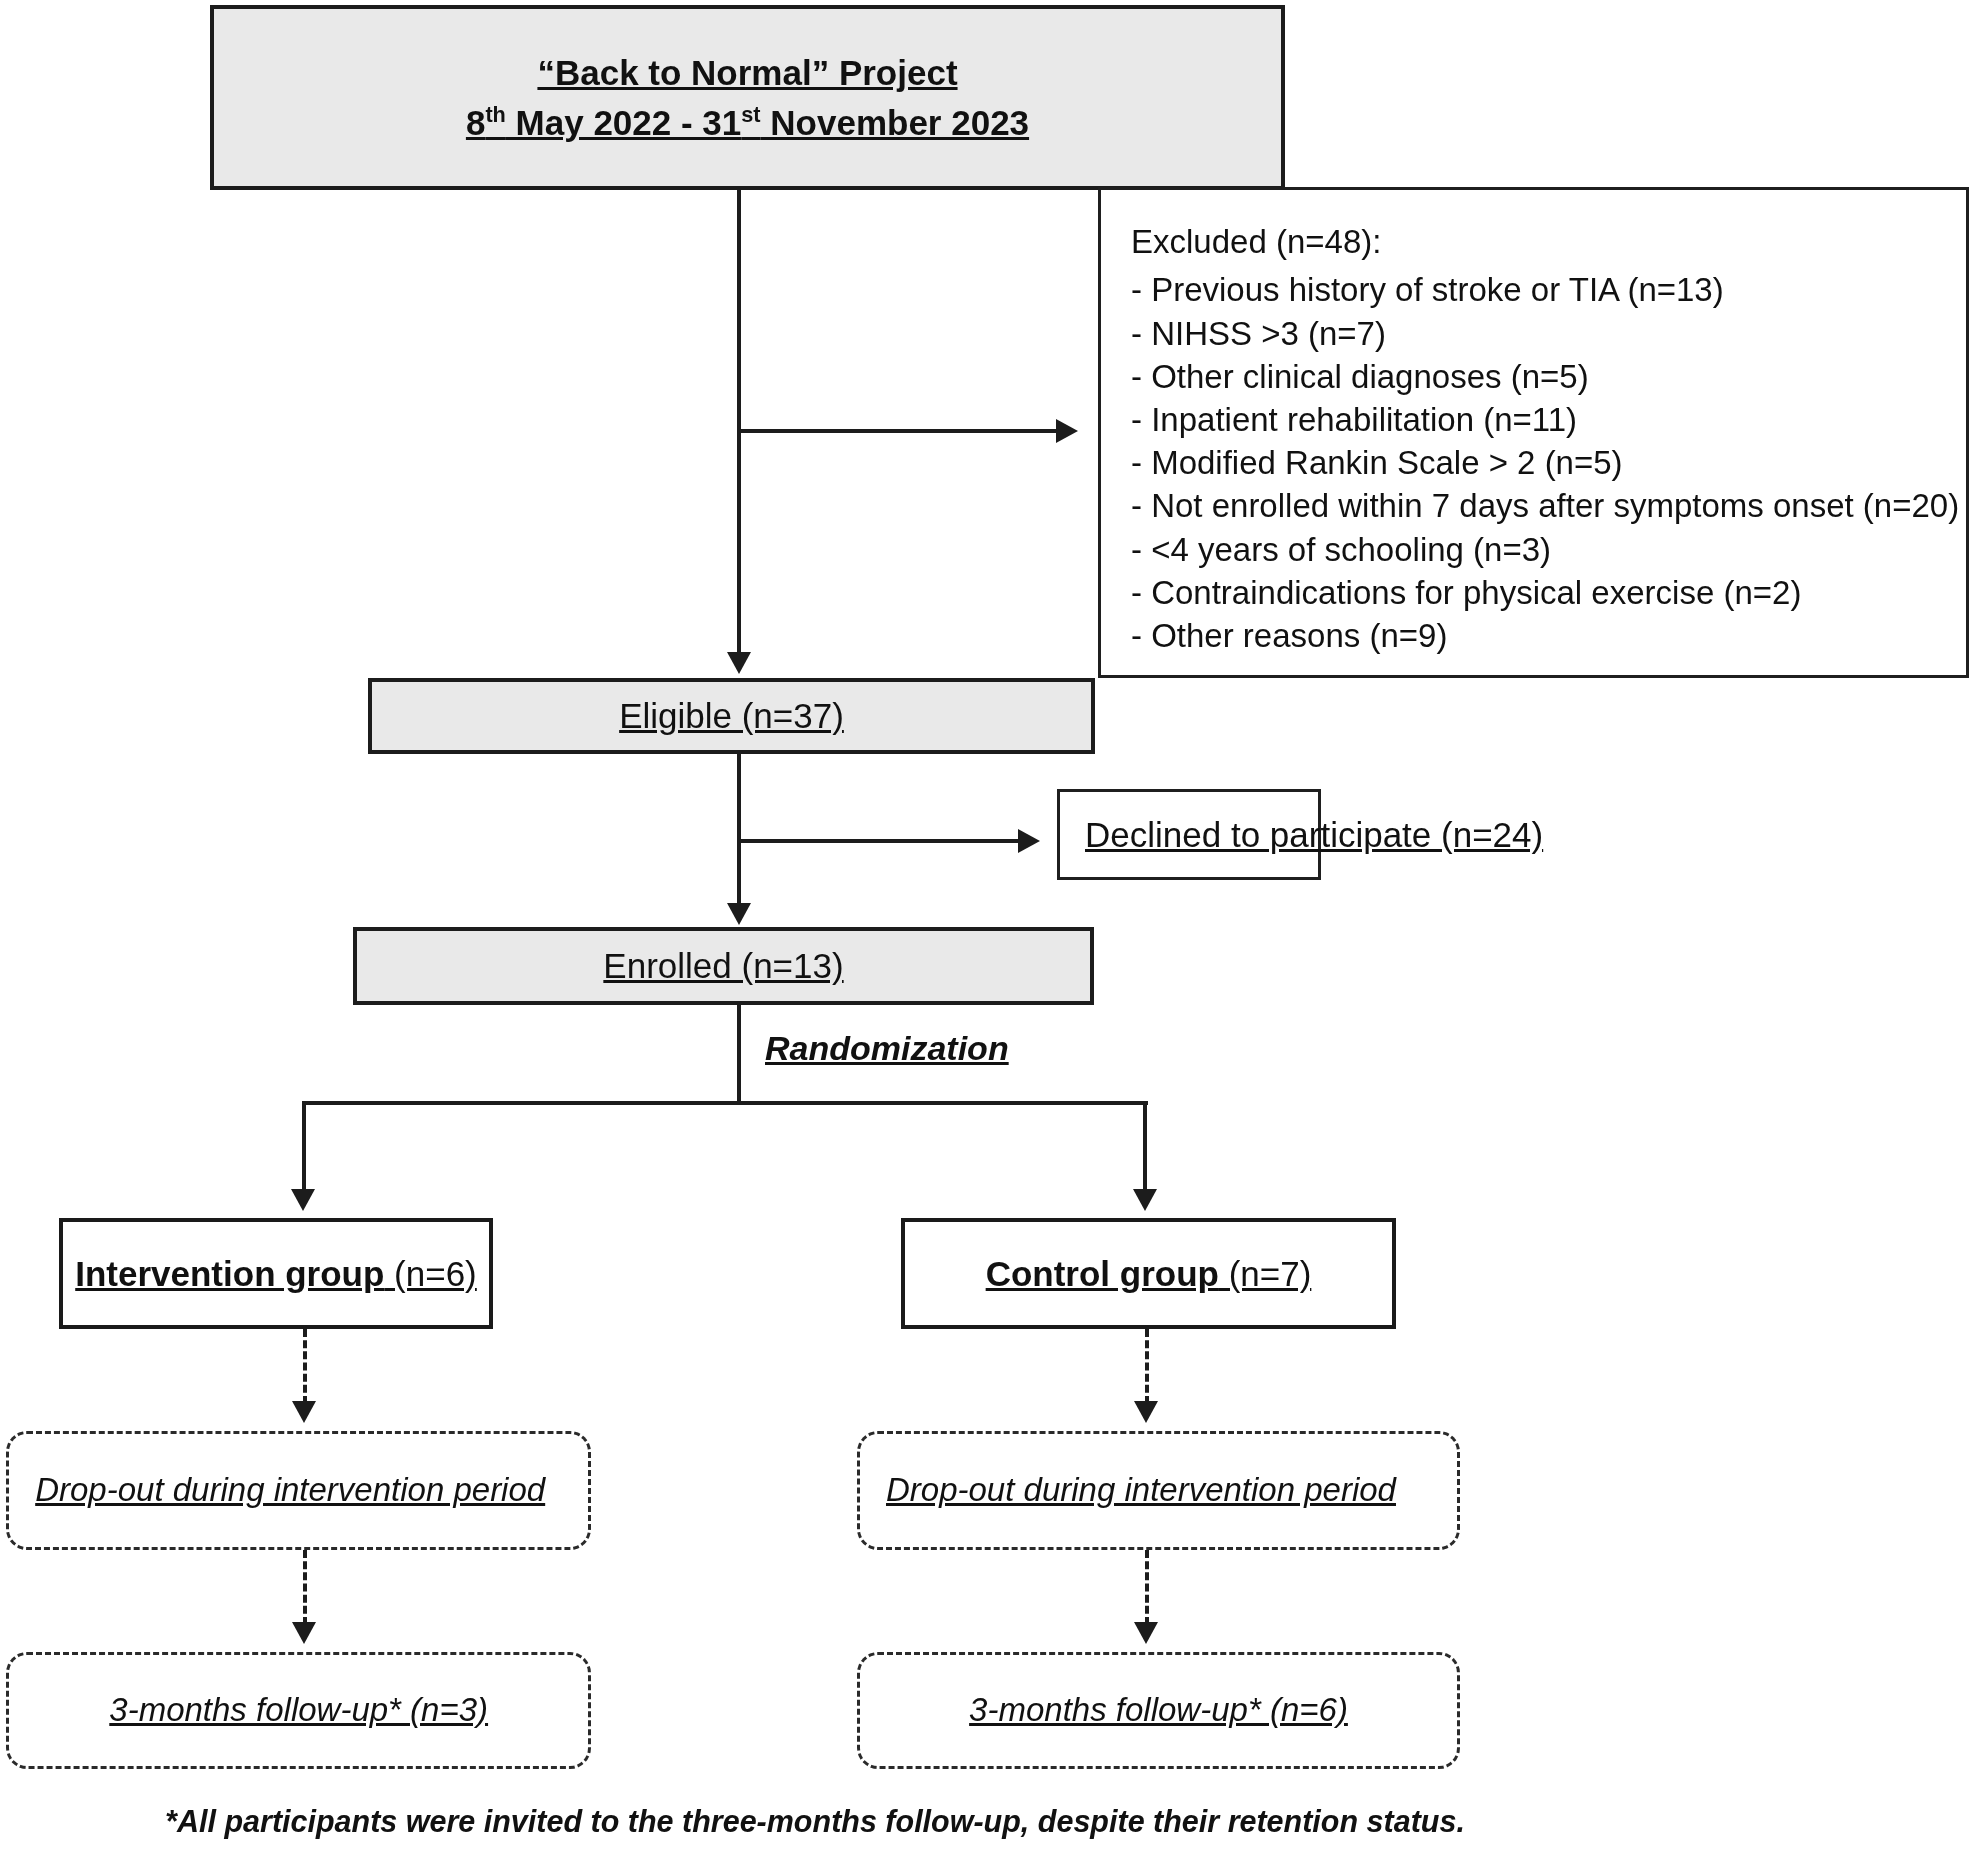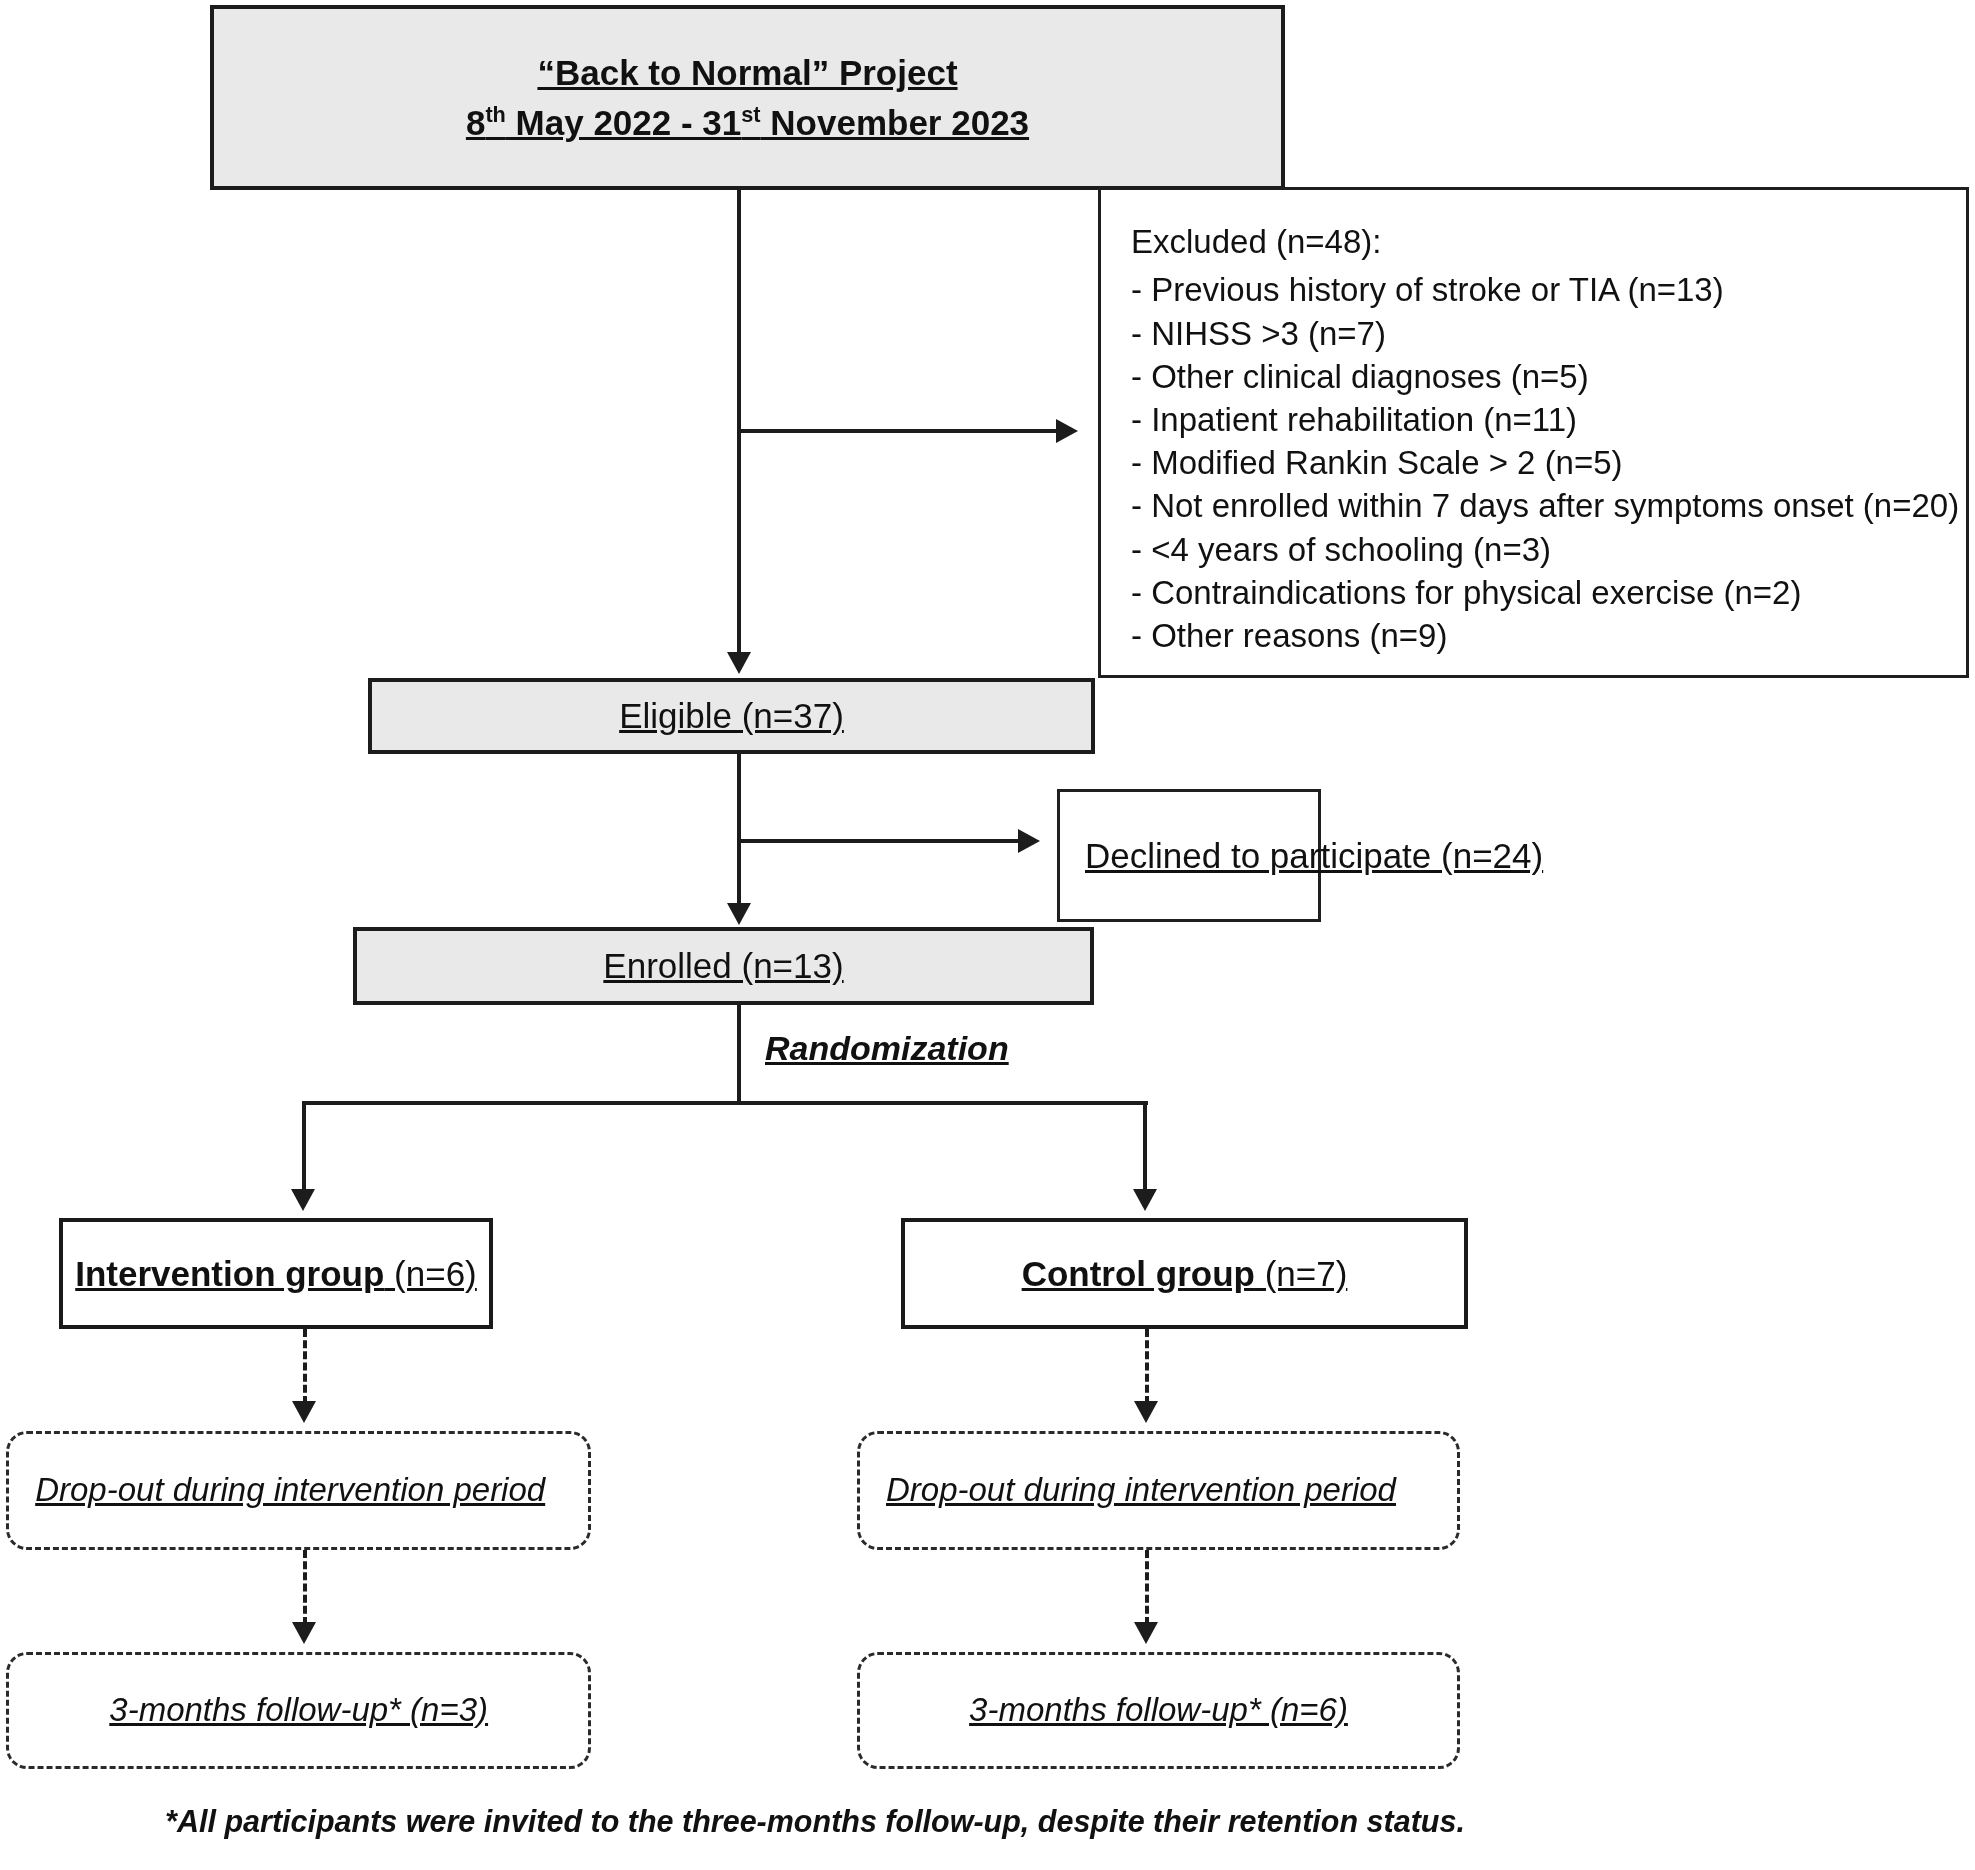--- a/index.html
+++ b/index.html
@@ -174,21 +174,21 @@
   <div class="box box-shaded" style="left:368px; top:678px; width:727px; height:76px;">
     <span class="t-node">Eligible (n=37)</span>
   </div>
 
   <div class="vline" style="left:737px; top:754px; width:4.4px; height:151px;"></div>
   <div class="arrow-down" style="left:727px; top:903px;"></div>
 
   <div class="hline" style="left:739px; top:839px; width:280px; height:4.4px;"></div>
   <div class="arrow-right" style="left:1018px; top:829px;"></div>
 
-  <div class="box box-plain" style="left:1057px; top:789px; width:264px; height:133px; justify-content:flex-start; padding-left:25px;">
+  <div class="box box-plain" style="left:1057px; top:789px; width:264px; height:91px; justify-content:flex-start; padding-left:25px;">
     <span class="t-node" style="white-space:nowrap;">Declined to participate (n=24)</span>
   </div>
 
   <div class="box box-shaded" style="left:353px; top:927px; width:741px; height:78px;">
     <span class="t-node">Enrolled (n=13)</span>
   </div>
 
   <div class="vline" style="left:737px; top:1005px; width:4.4px; height:98px;"></div>
   <div class="footnote" style="left:765px; top:1029px; width:435px; text-align:left;">
     <span class="t-rand">Randomization</span>
@@ -199,21 +199,21 @@
   <div class="vline" style="left:302px; top:1101px; width:4.4px; height:91px;"></div>
   <div class="arrow-down" style="left:291px; top:1189px;"></div>
 
   <div class="vline" style="left:1143px; top:1101px; width:4.4px; height:91px;"></div>
   <div class="arrow-down" style="left:1133px; top:1189px;"></div>
 
   <div class="box box-group" style="left:59px; top:1218px; width:434px; height:111px;">
     <span class="t-group"><b>Intervention group</b><span> (n=6)</span></span>
   </div>
 
-  <div class="box box-group" style="left:901px; top:1218px; width:567px; height:111px;">
+  <div class="box box-group" style="left:901px; top:1218px; width:495px; height:111px;">
     <span class="t-group"><b>Control group</b><span> (n=7)</span></span>
   </div>
 
   <div class="vdash" style="left:303px; top:1329px; height:75px;"></div>
   <div class="arrow-down" style="left:292px; top:1401px;"></div>
 
   <div class="vdash" style="left:1145px; top:1329px; height:75px;"></div>
   <div class="arrow-down" style="left:1134px; top:1401px;"></div>
 
   <div class="box box-dashed" style="left:6.2px; top:1431px; width:585px; height:119px; justify-content:flex-start; padding-left:26px;">

